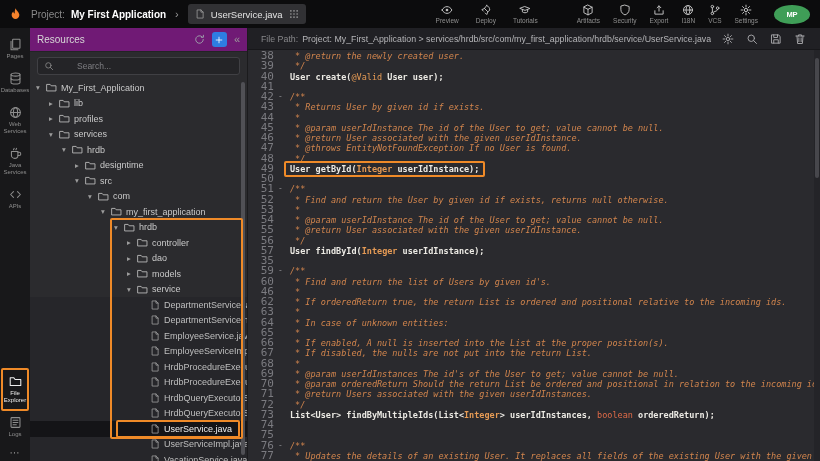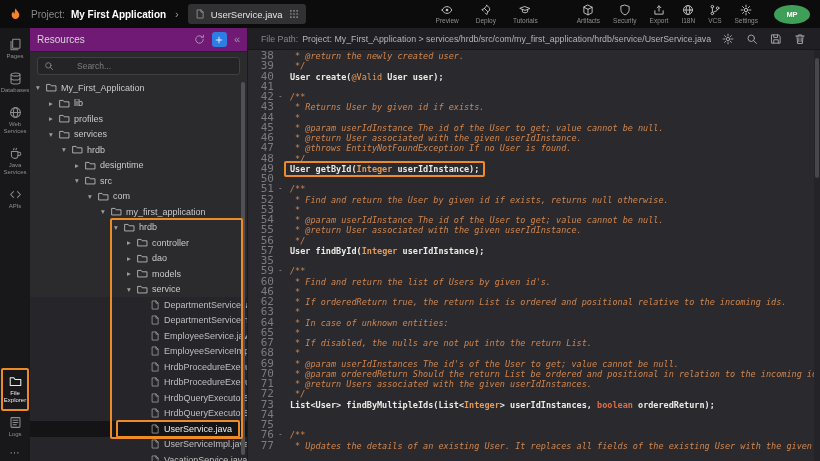--- a/index.html
+++ b/index.html
@@ -56,21 +56,21 @@
 .ed-actions{margin-left:auto;display:flex;gap:12px;color:#a2a2a6;flex:none}
 .code{flex:1;padding-top:1px;font-family:"DejaVu Sans Mono",monospace;overflow:hidden}
 .code-line{height:10.25px;display:flex;align-items:center;font-size:8.5px;line-height:10.25px;white-space:pre}
 .ln{width:26px;flex:none;text-align:right;color:#7b7b80;font-size:11px}
 .fold{width:13px;flex:none;text-align:center;color:#8d8d90;font-size:8px}
 .ctext{flex:none;padding-left:3px}
 .tok-plain{color:#eceae4;font-weight:bold}
 .tok-comment{color:#d2854d;font-style:italic}
 .tok-type{color:#e69b55;font-weight:bold}
 .tok-anno{color:#e69b55;font-weight:normal}
-.tok-keyword{color:#e06b48;font-weight:bold}
+.tok-keyword{color:#e06b48;font-weight:normal}
 .ed-scroll{position:absolute;top:22px;right:0;bottom:0;width:6px;background:#242428}
 .ed-thumb{position:absolute;top:8px;right:1px;width:4px;height:120px;border-radius:2px;background:#47474c}
 
 .anno{position:absolute;border:2px solid #ef8a28;border-radius:2px;pointer-events:none;z-index:60}
 </style>
 </head>
 <body>
 
 <div class="app">
   <header class="topbar">
@@ -680,20 +680,21 @@
           <div class="code-line"><span class="ln">56</span><span class="fold"></span><span class="ctext"><span class="tok-comment"> */</span></span></div>
           <div class="code-line"><span class="ln">57</span><span class="fold"></span><span class="ctext"><span class="tok-plain">User findById(</span><span class="tok-type">Integer</span><span class="tok-plain"> userIdInstance);</span></span></div>
           <div class="code-line"><span class="ln">35</span><span class="fold"></span><span class="ctext"></span></div>
           <div class="code-line"><span class="ln">59</span><span class="fold">-</span><span class="ctext"><span class="tok-comment">/**</span></span></div>
           <div class="code-line"><span class="ln">60</span><span class="fold"></span><span class="ctext"><span class="tok-comment"> * Find and return the list of Users by given id's.</span></span></div>
           <div class="code-line"><span class="ln">46</span><span class="fold"></span><span class="ctext"><span class="tok-comment"> *</span></span></div>
           <div class="code-line"><span class="ln">62</span><span class="fold"></span><span class="ctext"><span class="tok-comment"> * If orderedReturn true, the return List is ordered and positional relative to the incoming ids.</span></span></div>
           <div class="code-line"><span class="ln">63</span><span class="fold"></span><span class="ctext"><span class="tok-comment"> *</span></span></div>
           <div class="code-line"><span class="ln">64</span><span class="fold"></span><span class="ctext"><span class="tok-comment"> * In case of unknown entities:</span></span></div>
           <div class="code-line"><span class="ln">65</span><span class="fold"></span><span class="ctext"><span class="tok-comment"> *</span></span></div>
+          <div class="code-line"><span class="ln">66</span><span class="fold"></span><span class="ctext"><span class="tok-comment"> * If enabled, A null is inserted into the List at the proper position(s).</span></span></div>
           <div class="code-line"><span class="ln">67</span><span class="fold"></span><span class="ctext"><span class="tok-comment"> * If disabled, the nulls are not put into the return List.</span></span></div>
           <div class="code-line"><span class="ln">68</span><span class="fold"></span><span class="ctext"><span class="tok-comment"> *</span></span></div>
           <div class="code-line"><span class="ln">69</span><span class="fold"></span><span class="ctext"><span class="tok-comment"> * @param userIdInstances The id's of the User to get; value cannot be null.</span></span></div>
           <div class="code-line"><span class="ln">70</span><span class="fold"></span><span class="ctext"><span class="tok-comment"> * @param orderedReturn Should the return List be ordered and positional in relation to the incoming ids?</span></span></div>
           <div class="code-line"><span class="ln">71</span><span class="fold"></span><span class="ctext"><span class="tok-comment"> * @return Users associated with the given userIdInstances.</span></span></div>
           <div class="code-line"><span class="ln">72</span><span class="fold"></span><span class="ctext"><span class="tok-comment"> */</span></span></div>
           <div class="code-line"><span class="ln">73</span><span class="fold"></span><span class="ctext"><span class="tok-plain">List&lt;User&gt; findByMultipleIds(List&lt;</span><span class="tok-type">Integer</span><span class="tok-plain">&gt; userIdInstances, </span><span class="tok-keyword">boolean</span><span class="tok-plain"> orderedReturn);</span></span></div>
           <div class="code-line"><span class="ln">74</span><span class="fold"></span><span class="ctext"></span></div>
           <div class="code-line"><span class="ln">75</span><span class="fold"></span><span class="ctext"></span></div>
           <div class="code-line"><span class="ln">76</span><span class="fold">-</span><span class="ctext"><span class="tok-comment">/**</span></span></div>

